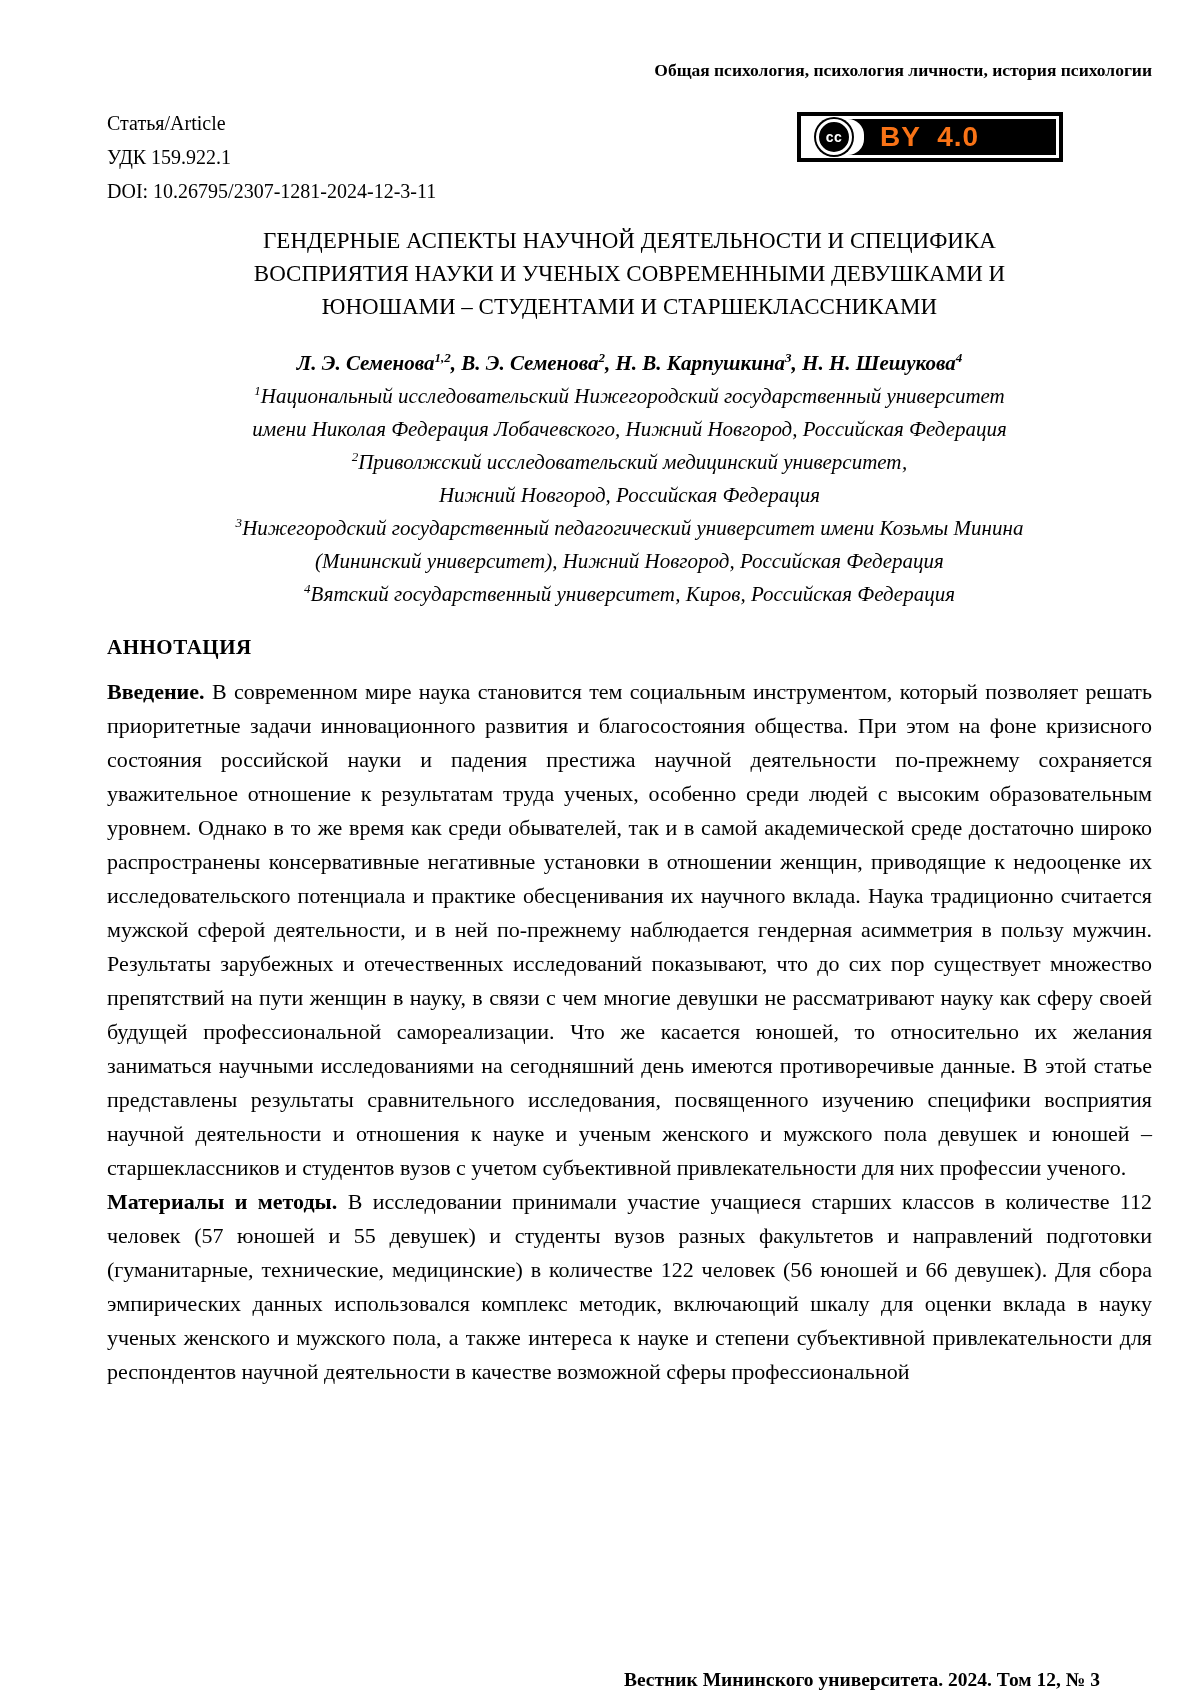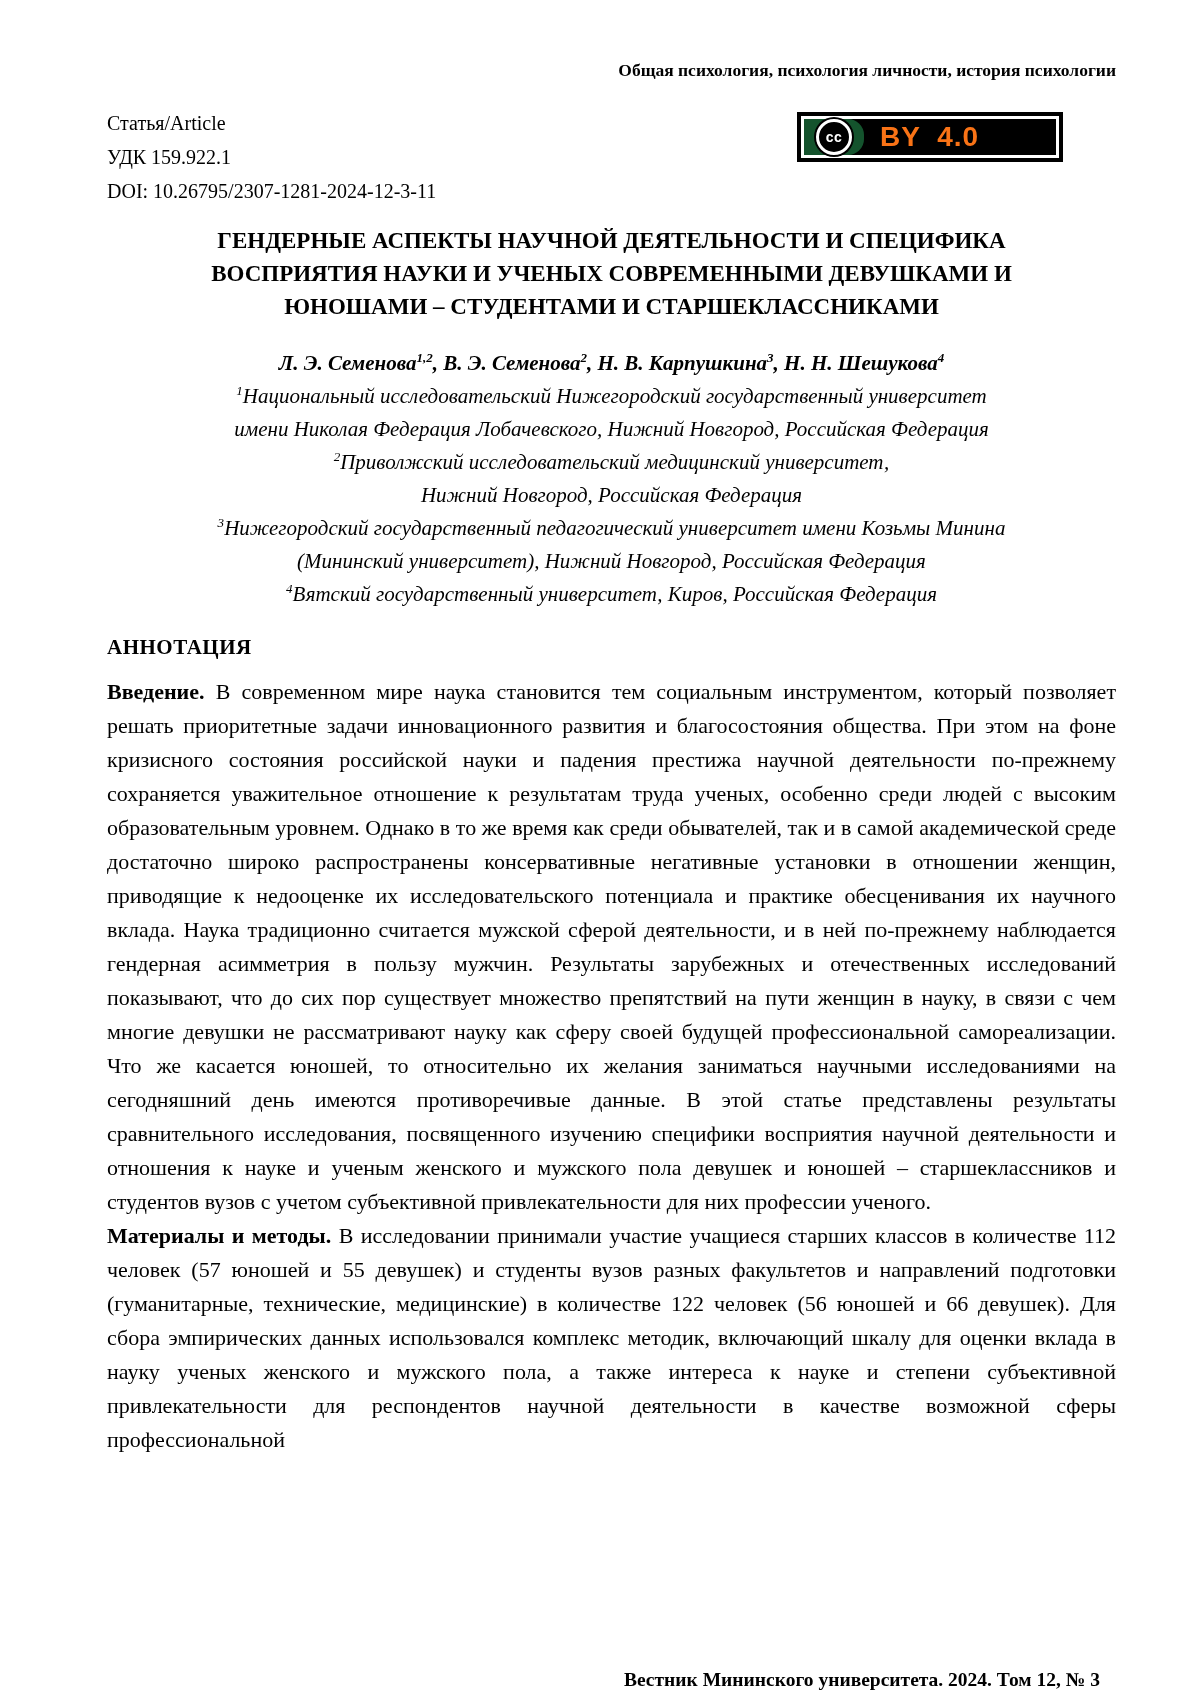--- a/index.html
+++ b/index.html
@@ -7,21 +7,21 @@
     position:relative;
     width:1200px;height:1697px;
     margin:0 auto;
     background:#ffffff;
     color:#000;
     font-family:"Liberation Serif","DejaVu Serif",serif;
     overflow:hidden;
     box-sizing:border-box;
   }
   .content{
-    padding:0 84px 0 107px; 
+    padding:0 48px 0 107px; 
   }
   .journal-header{
     margin-top:60px;
     text-align:right;
     font-weight:bold;
     font-size:17.5px;
     line-height:20px;
   }
   .meta-block{
     margin-top:26px;
@@ -41,21 +41,21 @@
   }
   .cc-inner{
     width:100%;height:100%;
     border:3px solid #fff;
     background:#000;
     display:flex;align-items:center;
     box-sizing:border-box;
   }
   .cc-left{
     width:60px;height:100%;
-    background:#14532d;
+    background:#ffffff;
     border-radius:0 16px 16px 0;
     display:flex;align-items:center;justify-content:center;
     flex:0 0 auto;
   }
   .cc-disc{
     width:30px;height:30px;
     border-radius:50%;
     background:#000;
     border:3px solid #fff;
     box-shadow:0 0 0 2px #000;
@@ -69,21 +69,21 @@
     font-family:"Liberation Sans","DejaVu Sans",sans-serif;
     font-weight:bold;
     font-size:28px;
     margin-left:16px;
     letter-spacing:1px;
     word-spacing:8px;
   }
   .article-title{
     margin-top:16px;
     text-align:center;
-    font-weight:bold;
+    font-weight:normal;
     font-size:23px;
     line-height:33px;
   }
   .authors{
     margin-top:24px;
     text-align:center;
     font-weight:bold;
     font-style:italic;
     font-size:21px;
     line-height:33px;

